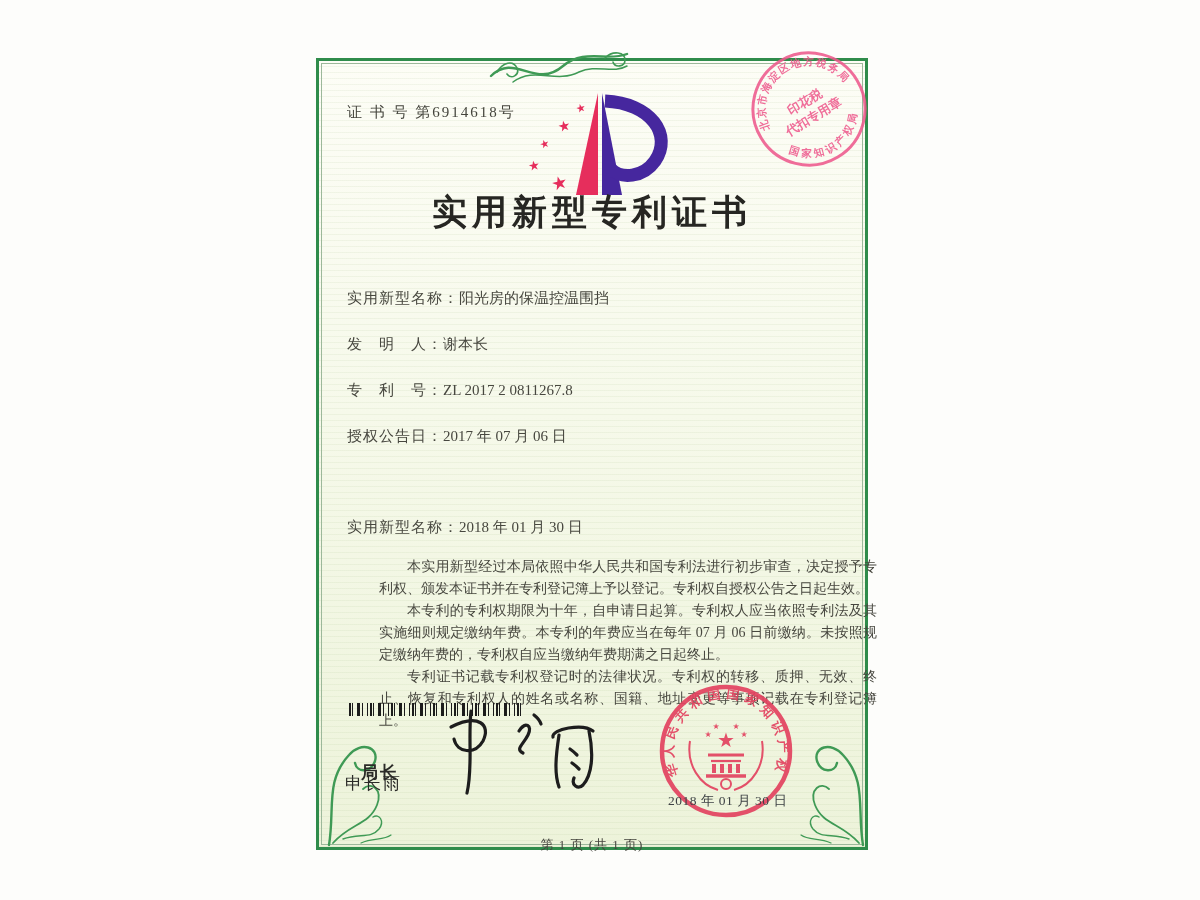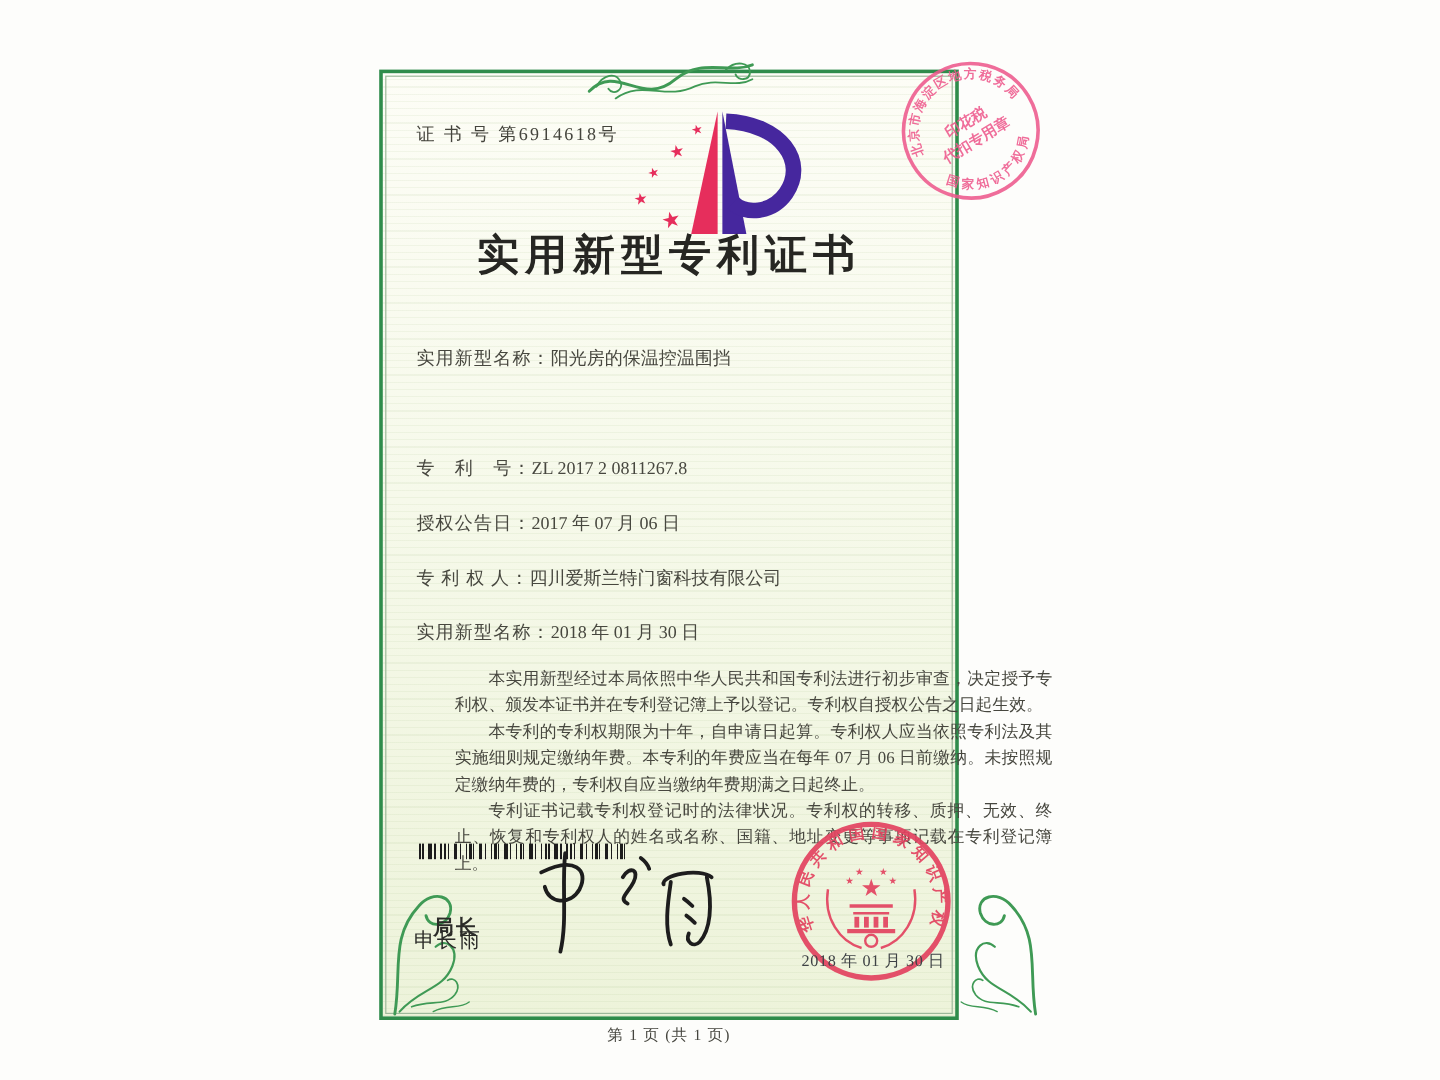--- a/index.html
+++ b/index.html
@@ -2,21 +2,21 @@
 <html><head>
 <meta charset="utf-8">
 <style>
   html,body{margin:0;padding:0;}
   body{
     width:1200px;height:900px;position:relative;overflow:hidden;
     background:#fdfdfb;
     font-family:"Liberation Serif","DejaVu Serif",serif;
   }
   .page{
-    position:absolute;left:316px;top:58px;width:483px;height:792px;
+    position:absolute;left:316px;top:58px;width:552px;height:792px;
     box-sizing:border-box;border:3px solid #2f8c4b;
     background:
       repeating-linear-gradient(0deg, rgba(150,180,120,0.10) 0 1px, rgba(0,0,0,0) 1px 6px),
       linear-gradient(#fdfdf6 0%,#f6f9ea 45%,#edf3da 100%);
     overflow:visible;
   }
   .inner-frame{position:absolute;inset:2px;border:1px solid #9cb89a;pointer-events:none;}
   .abs{position:absolute;}
   .cert-number{left:28px;top:42px;font-size:15px;letter-spacing:2px;color:#44443c;}
   .title{left:0;top:128px;width:100%;text-align:center;font-size:35px;font-weight:bold;
@@ -32,21 +32,21 @@
       #1c1c1c 3px 4px, transparent 4px 8px,
       #1c1c1c 8px 11px, transparent 11px 13px,
       #1c1c1c 13px 14px, transparent 14px 18px,
       #1c1c1c 18px 19px, transparent 19px 21px);
   }
   .signer-title{left:42px;top:700px;font-size:17px;font-weight:600;color:#2b2b28;letter-spacing:2px;}
   .signer-name{left:26px;top:711px;font-size:17px;font-weight:400;color:#2b2b28;letter-spacing:2px;}
   .signature{left:112px;top:636px;}
   .seal-main{left:337px;top:620px;}
   .seal-date{left:349px;top:731px;width:160px;font-size:13.5px;letter-spacing:0.5px;color:#3e4245;z-index:5;}
-  .footer{left:0;top:775px;width:100%;text-align:center;font-size:13px;color:#45453e;letter-spacing:1px;margin-top:18px;}
+  .footer{left:0;top:775px;width:100%;text-align:center;font-size:13px;color:#45453e;letter-spacing:1px;}
   .seal-tax{left:428px;top:-14px;transform:rotate(-31deg);}
   .logo{left:200px;top:26px;}
   .orn-top{left:168px;top:-17px;}
   .orn-bl{left:2px;top:676px;}
   .orn-br{left:452px;top:668px;transform:scaleX(-1);}
   svg{display:block;overflow:visible;}
 </style>
 </head>
 <body>
 
@@ -89,23 +89,23 @@
       <text x="40" y="45" font-size="14" transform="rotate(-12 40 45)">★</text>
       <text x="22" y="62" font-size="11" transform="rotate(-18 22 62)">★</text>
       <text x="10" y="84" font-size="13" transform="rotate(-10 10 84)">★</text>
       <text x="34" y="104" font-size="18" transform="rotate(-14 34 104)">★</text>
     </g>
   </svg>
 
   <div class="abs field-row" style="top:228px"><span class="lab">实用新型名称：</span><span>阳光房的保温控温围挡</span></div>
 
   <div class="abs title">实用新型专利证书</div>
+  <div class="abs field-row" style="top:274px"><span class="lab">发　明　人：</span><span>谢本长</span></div>
   <div class="abs field-row" style="top:320px"><span class="lab">专　利　号：</span><span>ZL 2017 2 0811267.8</span></div>
   <div class="abs field-row" style="top:366px"><span class="lab">授权公告日：</span><span>2017 年 07 月 06 日</span></div>
-  <div class="abs field-row" style="top:412px"><span class="lab">专 利 权 人：</span><span>四川爱斯兰特门窗科技有限公司</span></div>
   <div class="abs field-row" style="top:457px"><span class="lab">实用新型名称：</span><span>2018 年 01 月 30 日</span></div>
 
   <div class="abs paras">
     <p>本实用新型经过本局依照中华人民共和国专利法进行初步审查，决定授予专利权、颁发本证书并在专利登记簿上予以登记。专利权自授权公告之日起生效。</p>
     <p>本专利的专利权期限为十年，自申请日起算。专利权人应当依照专利法及其实施细则规定缴纳年费。本专利的年费应当在每年 07 月 06 日前缴纳。未按照规定缴纳年费的，专利权自应当缴纳年费期满之日起终止。</p>
     <p>专利证书记载专利权登记时的法律状况。专利权的转移、质押、无效、终止、恢复和专利权人的姓名或名称、国籍、地址变更等事项记载在专利登记簿上。</p>
   </div>
 
   <div class="abs barcode"></div>
   <div class="abs signer-title">局长</div>

